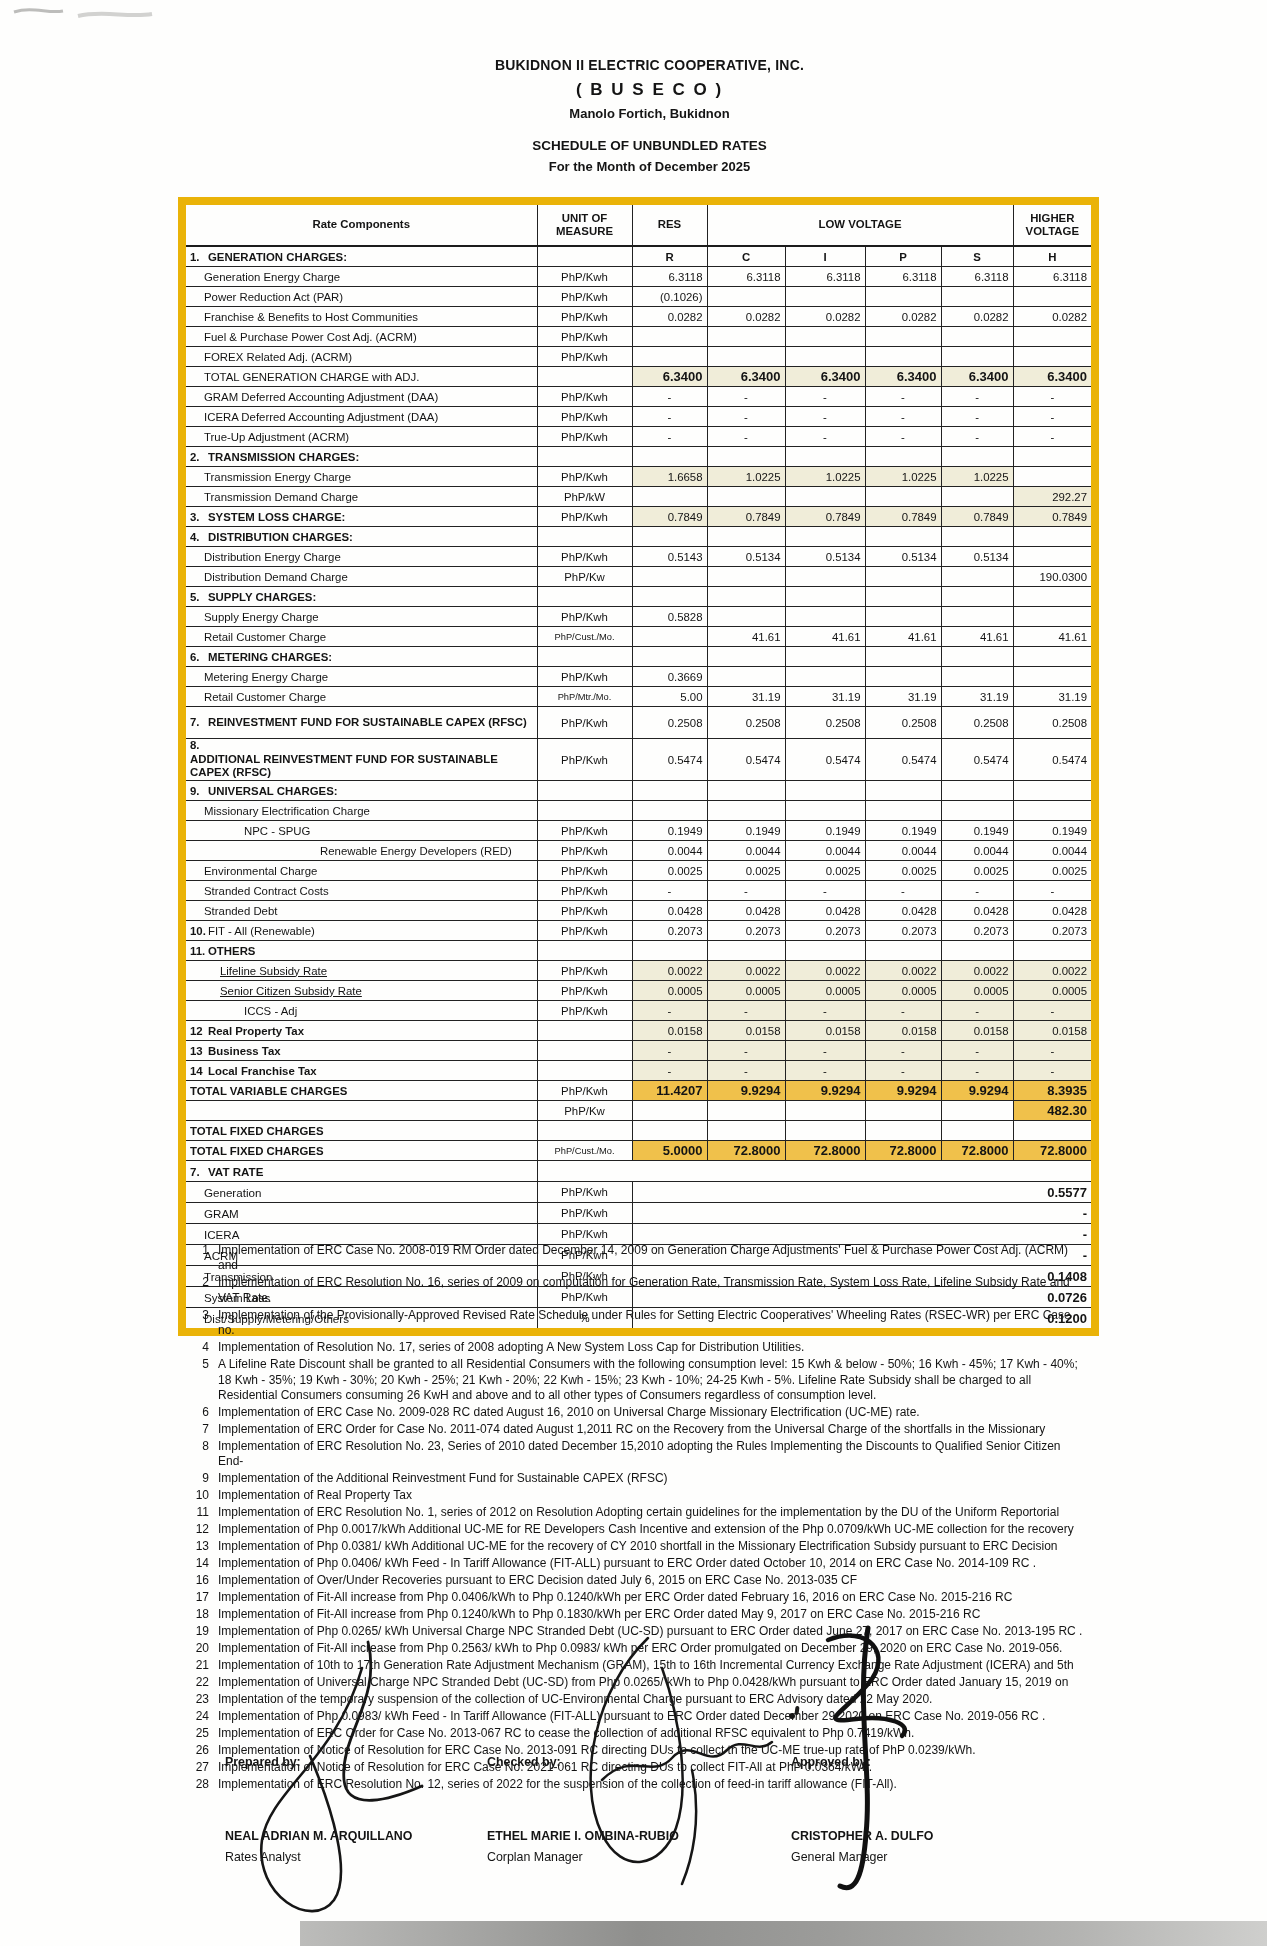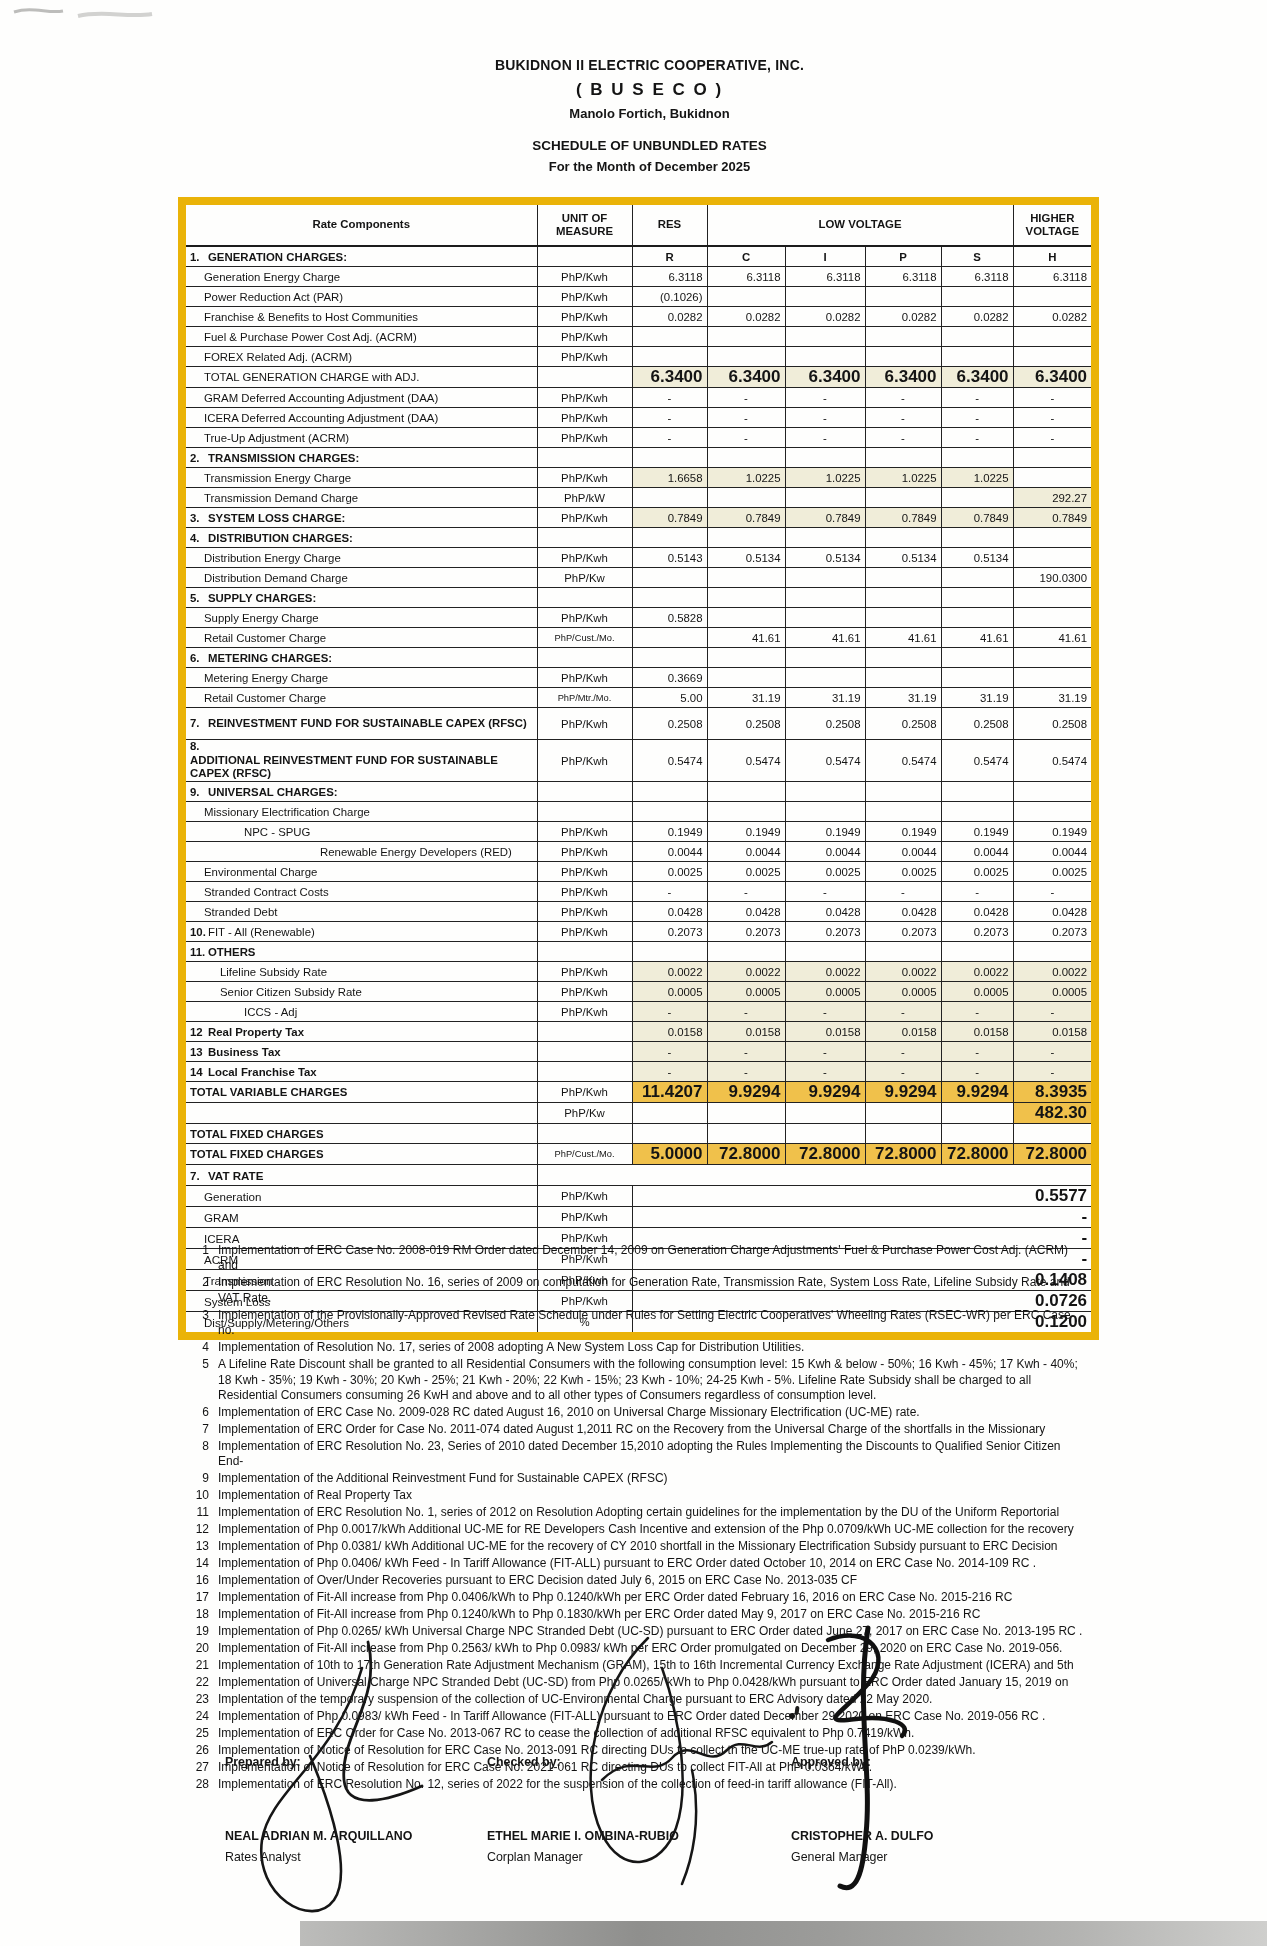--- a/index.html
+++ b/index.html
@@ -14,27 +14,27 @@
   .t5{font-size:13px;margin-top:6px;}
   
   table.rates{position:absolute;left:178px;top:197px;width:913px;border-collapse:collapse;
               table-layout:fixed;border:8px solid #eab308;}
   table.rates th,table.rates td{border:1px solid #222;padding:0 4px;height:19px;
               font-size:11.4px;vertical-align:middle;overflow:hidden;}
   table.rates thead th{font-weight:bold;text-align:center;height:40px;border-bottom:2px solid #1c1c1c;line-height:1.15;}
   td.lab{text-align:left;padding-left:4px;}
   td.lab .num{display:inline-block;min-width:18px;font-weight:bold;}
   td.lab .lt{display:inline-block;}
-  .ind1 .lt{margin-left:14px;} .ind2 .lt{margin-left:30px;}
+  .ind1 .lt{margin-left:14px;} .ind2 .lt{margin-left:30px;text-decoration:underline;}
   .ind3 .lt{margin-left:54px;} .ind4 .lt{margin-left:98px;padding-left:32px;}
   td.b,.b .lt,td.lab.b{font-weight:bold;}
   td.unit{text-align:center;font-size:10.8px;}
   td.unit.su{font-size:9.3px;}
   td.val{text-align:right;padding-right:7px;}
-  td.val.b{font-size:17px;}
+  td.val.b{font-size:13px;}
   td.val.c{text-align:center;font-weight:bold;}
   td.val.dash{text-align:center;}
   td.val.cream{background:var(--cream);}
   td.val.gold{background:var(--gold);}
   tr.two td{height:31px;}
   tr.two td.lab{line-height:1.2;}
   tr.vat td{height:20px;}
   tr.vat td.lab{font-size:11.6px;}
   td.vathead{font-size:13px;font-weight:bold;}
   td.spanv{font-size:11.8px;}

